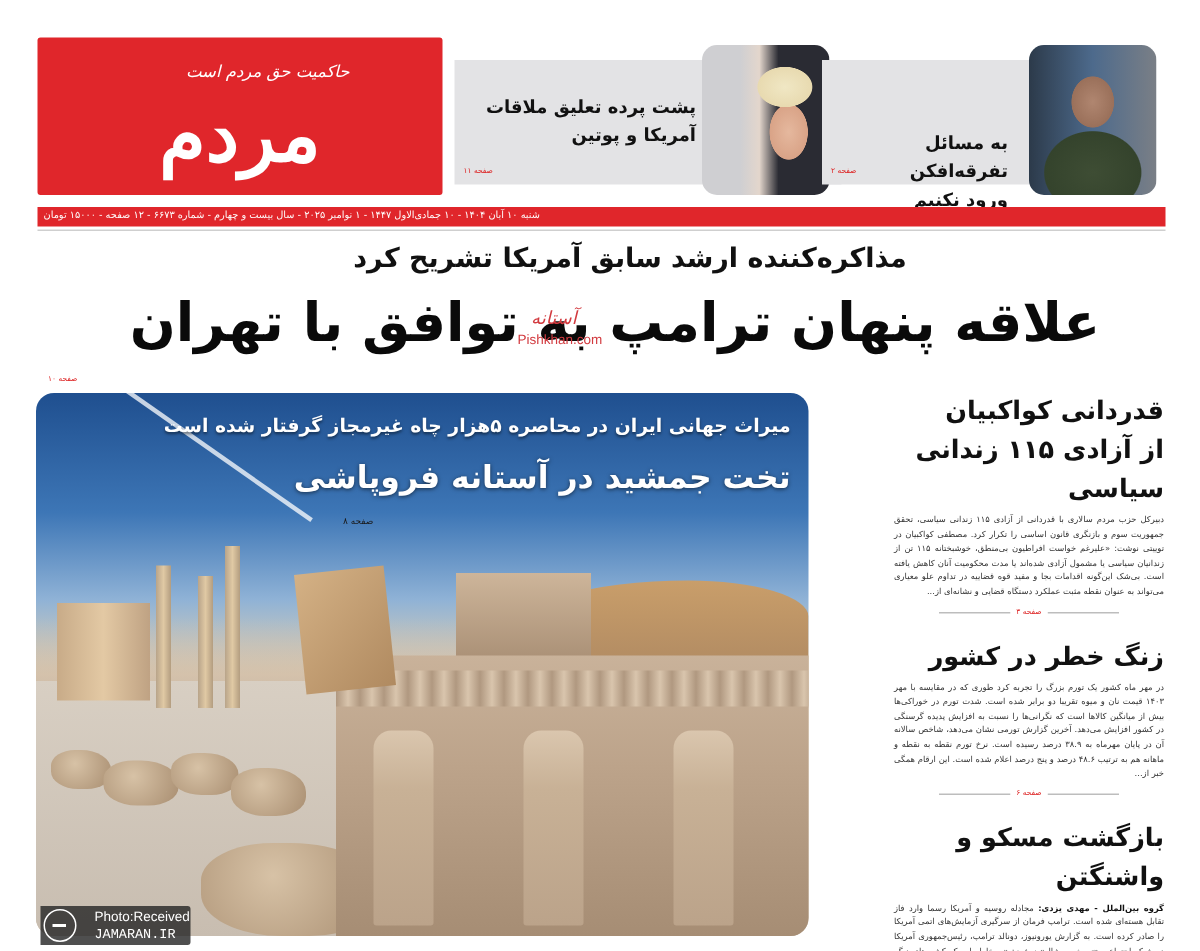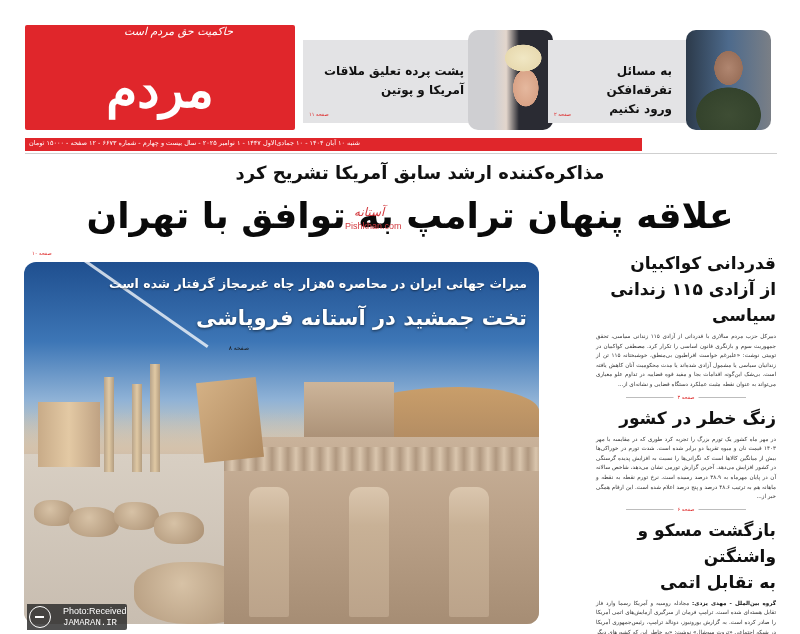--- a/index.html
+++ b/index.html
@@ -5,21 +5,21 @@
     * { box-sizing: border-box; margin: 0; padding: 0; }
     html, body { width: 800px; height: 634px; overflow: hidden; background: #ffffff; }
     body { position: relative; font-family: "DejaVu Sans", sans-serif; direction: rtl; color: #111; }
 
     
     .logo {
       position: absolute; left: 25px; top: 25px; width: 270px; height: 105px;
       background: #e0262b; border-radius: 2px; overflow: hidden;
     }
     .logo .motto {
-      position: absolute; right: 62px; top: 0; font-family: "DejaVu Serif", serif;
+      position: absolute; right: 62px; top: 16px; font-family: "DejaVu Serif", serif;
       font-size: 11px; color: #fff; font-style: italic;
     }
     .logo .name {
       position: absolute; left: 8px; right: 8px; top: 30px; text-align: center;
       font-family: "DejaVu Serif", serif; font-weight: bold; font-size: 50px; color: #ffffff;
       letter-spacing: -1px; line-height: 70px;
     }
 
     
     .teaser {
@@ -32,38 +32,38 @@
       position: absolute; right: 102px; top: 22px; font-weight: bold; font-size: 12px; line-height: 19px; text-align: right; color: #111;
     }
     .teaser .page {
       position: absolute; left: 6px; bottom: 6px; font-size: 5px; color: #d22;
     }
     .teaser-1 { left: 303px; width: 258px; }
     .teaser-1 .photo { right: 0; left: auto; right: 8px; }
     .teaser-1 .text { right: 97px; }
     .teaser-2 { left: 548px; width: 220px; }
     .teaser-2 .photo { right: -3px; }
-    .teaser-2 .text { right: 96px; }
+    .teaser-2 .text { right: 96px; margin-top: 24px; }
 
     .photo-trump-putin {
       background:
         radial-gradient(ellipse 30px 22px at 65% 28%, #f0e7c4 0%, #e8dab0 60%, transparent 62%),
         radial-gradient(ellipse 18px 26px at 68% 58%, #e5b89e 0%, #d9a387 70%, transparent 72%),
         linear-gradient(90deg, #cfcfd2 0%, #cfcfd2 30%, #e3d6cc 45%, #2a2b33 60%, #2a2b33 100%);
     }
     .photo-general {
       background:
         radial-gradient(ellipse 20px 24px at 50% 38%, #b08670 0%, #9a705a 70%, transparent 72%),
         radial-gradient(ellipse 40px 34px at 50% 85%, #3e4d34 0%, #34432c 80%, transparent 82%),
         linear-gradient(90deg, #2c3a4a 0%, #4d6a8c 50%, #7a7f86 100%);
     }
 
     
     .datebar {
-      position: absolute; left: 25px; top: 138px; width: 617px; height: 13px; background: #e0262b;
+      position: absolute; left: 25px; top: 138px; width: 752px; height: 13px; background: #e0262b;
     }
     .datebar .dates {
       position: absolute; left: 4px; top: 1px; font-size: 6.5px; color: #fff; white-space: nowrap; direction: rtl;
     }
     .rule-under { position: absolute; left: 25px; top: 153px; width: 752px; height: 1px; background: #cfcfcf; }
 
     
     .kicker {
       position: absolute; left: 0; right: 0; top: 162px; text-align: center;
       font-size: 18px; font-weight: bold; color: #111; padding-left: 40px;
@@ -127,21 +127,21 @@
       position: absolute; left: 5px; top: 604px; width: 100px; height: 26px; background: rgba(40,40,40,0.82);
       direction: ltr; font-family: "Liberation Sans", sans-serif; color: #fff; border-radius: 0 2px 2px 0; margin-left: 22px;
     }
     .credit .circle { position: absolute; left: 2px; top: 2px; width: 22px; height: 22px; border-radius: 50%; border: 1.5px solid #fff; }
     .credit .circle::after { content: ""; position: absolute; left: 5px; top: 9px; width: 9px; height: 2px; background: #fff; }
     .credit .l1 { position: absolute; left: 36px; top: 2px; font-size: 9px; }
     .credit .l2 { position: absolute; left: 36px; top: 14px; font-size: 9px; font-family: Liberation Mono, monospace; }
 
     
     .rcol { position: absolute; left: 596px; top: 250px; width: 180px; text-align: right; }
-    .story-title { font-weight: bold; font-size: 17px; line-height: 26px; color: #111; }
+    .story-title { font-weight: bold; font-size: 17px; line-height: 26px; color: #111; margin-top: 11px; }
     .story-body { font-size: 5.6px; line-height: 9.6px; color: #333; text-align: justify; margin-top: 4px; }
     .story-body b { color: #111; }
     .page-sep { position: relative; height: 12px; margin: 1px 0 2px; }
     .page-sep .ln { position: absolute; left: 30px; right: 30px; top: 6px; height: 1px; background: #bdbdbd; }
     .page-sep .pg { position: absolute; left: 50%; transform: translateX(-50%); top: 3px; background: #fff; padding: 0 4px; font-size: 5px; color: #d22; }
   </style>
 </head>
 <body>
 
 <div class="logo">
@@ -232,18 +232,17 @@
     <div class="story-body">در مهر ماه کشور یک تورم بزرگ را تجربه کرد طوری که در مقایسه با مهر ۱۴۰۳ قیمت نان و میوه تقریبا دو برابر شده است. شدت تورم در خوراکی‌ها بیش از میانگین کالاها است که نگرانی‌ها را نسبت به افزایش پدیده گرسنگی در کشور افزایش می‌دهد. آخرین گزارش تورمی نشان می‌دهد، شاخص سالانه آن در پایان مهرماه به ۳۸.۹ درصد رسیده است. نرخ تورم نقطه به نقطه و ماهانه هم به ترتیب ۴۸.۶ درصد و پنج درصد اعلام شده است. این ارقام همگی خبر از...</div>
     <div class="page-sep">
       <div class="ln"></div>
       <div class="pg">صفحه ۶</div>
     </div>
   </div>
 
   <div class="story">
     <div class="story-title">
       <div>بازگشت مسکو و واشنگتن</div>
-      <div>به تقابل اتمی</div>
     </div>
     <div class="story-body"><b>گروه بین‌الملل - مهدی یزدی:</b><span> مجادله روسیه و آمریکا رسما وارد فاز تقابل هسته‌ای شده است. ترامپ فرمان از سرگیری آزمایش‌های اتمی آمریکا را صادر کرده است. به گزارش یورونیوز، دونالد ترامپ، رئیس‌جمهوری آمریکا در شبکه اجتماعی «تروث سوشال» نوشت: «به خاطر این که کشورهای دیگر در حال آزمایش برنامه [تسلیحات هسته‌ای] خود هستند، به وزارت جنگ دستور دادم که آزمایش تسلیحات هسته‌ای ما را بر مبنای برابر آغاز کند. این فرایند...</span></div>
 
   </div>
 </div>
 
 </body></html>

